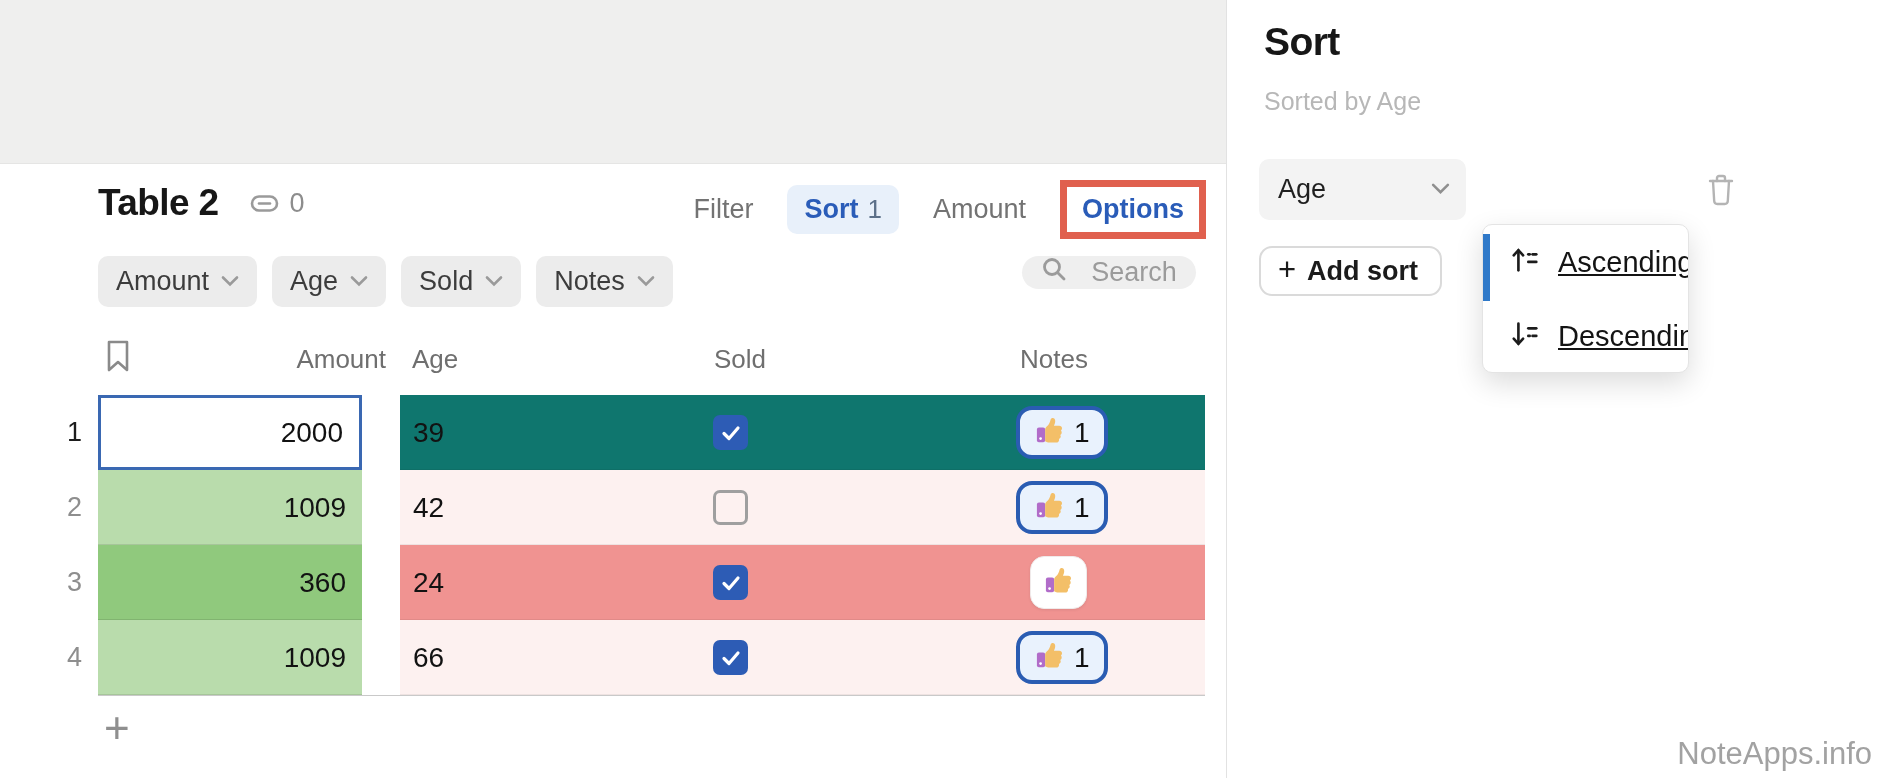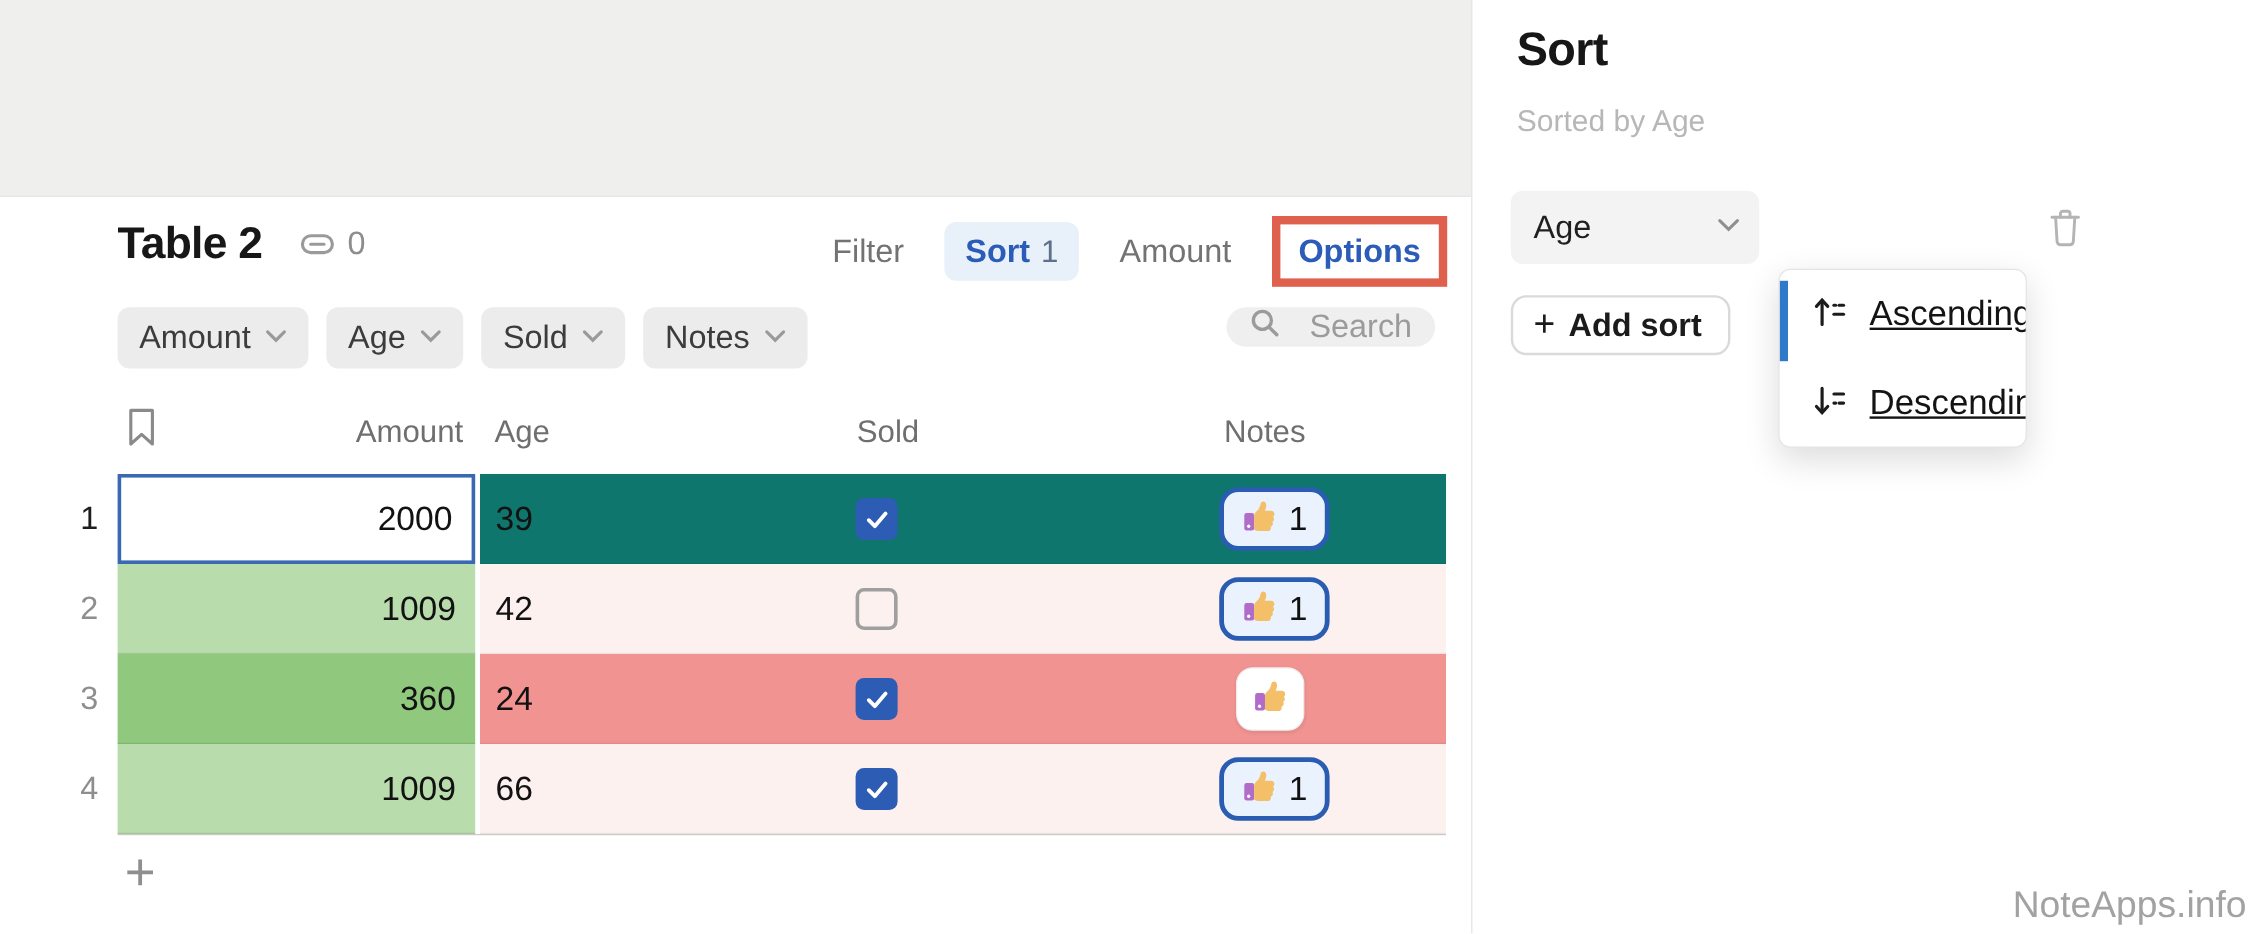--- a/index.html
+++ b/index.html
@@ -43,21 +43,21 @@
   .th-age    { left:412px; }
   .th-sold   { left:675px; width:130px; text-align:center; }
   .th-notes  { left:989px; width:130px; text-align:center; }
 
   
   .rows { position:absolute; left:0; top:395px; width:1226px; }
   .row { position:relative; height:75px; }
   .row-num { position:absolute; left:40px; top:0; width:42px; height:75px; line-height:75px;
     text-align:right; font-size:27px; color:#8e8e8e; }
   .row-num.dark { color:#1d1d1d; }
-  .cell-amount { position:absolute; left:98px; top:0; width:298px; height:75px;
+  .cell-amount { position:absolute; left:98px; top:0; width:264px; height:75px;
     line-height:75px; text-align:right; padding-right:16px; font-size:28px; color:#121212;
     border-bottom:1px solid rgba(0,0,0,0.10); }
   .cell-rest { position:absolute; left:400px; top:0; width:805px; height:75px;
     border-bottom:1px solid rgba(0,0,0,0.06); }
   .cell-age { position:absolute; left:13px; top:0; height:75px; line-height:75px;
     font-size:28px; color:#121212; }
 
   .amt-editing { background:#ffffff; border:3px solid #3a68b2; line-height:69px; }
   .amt-green-light { background:#b9dcac; }
   .amt-green-med   { background:#90c97d; }

